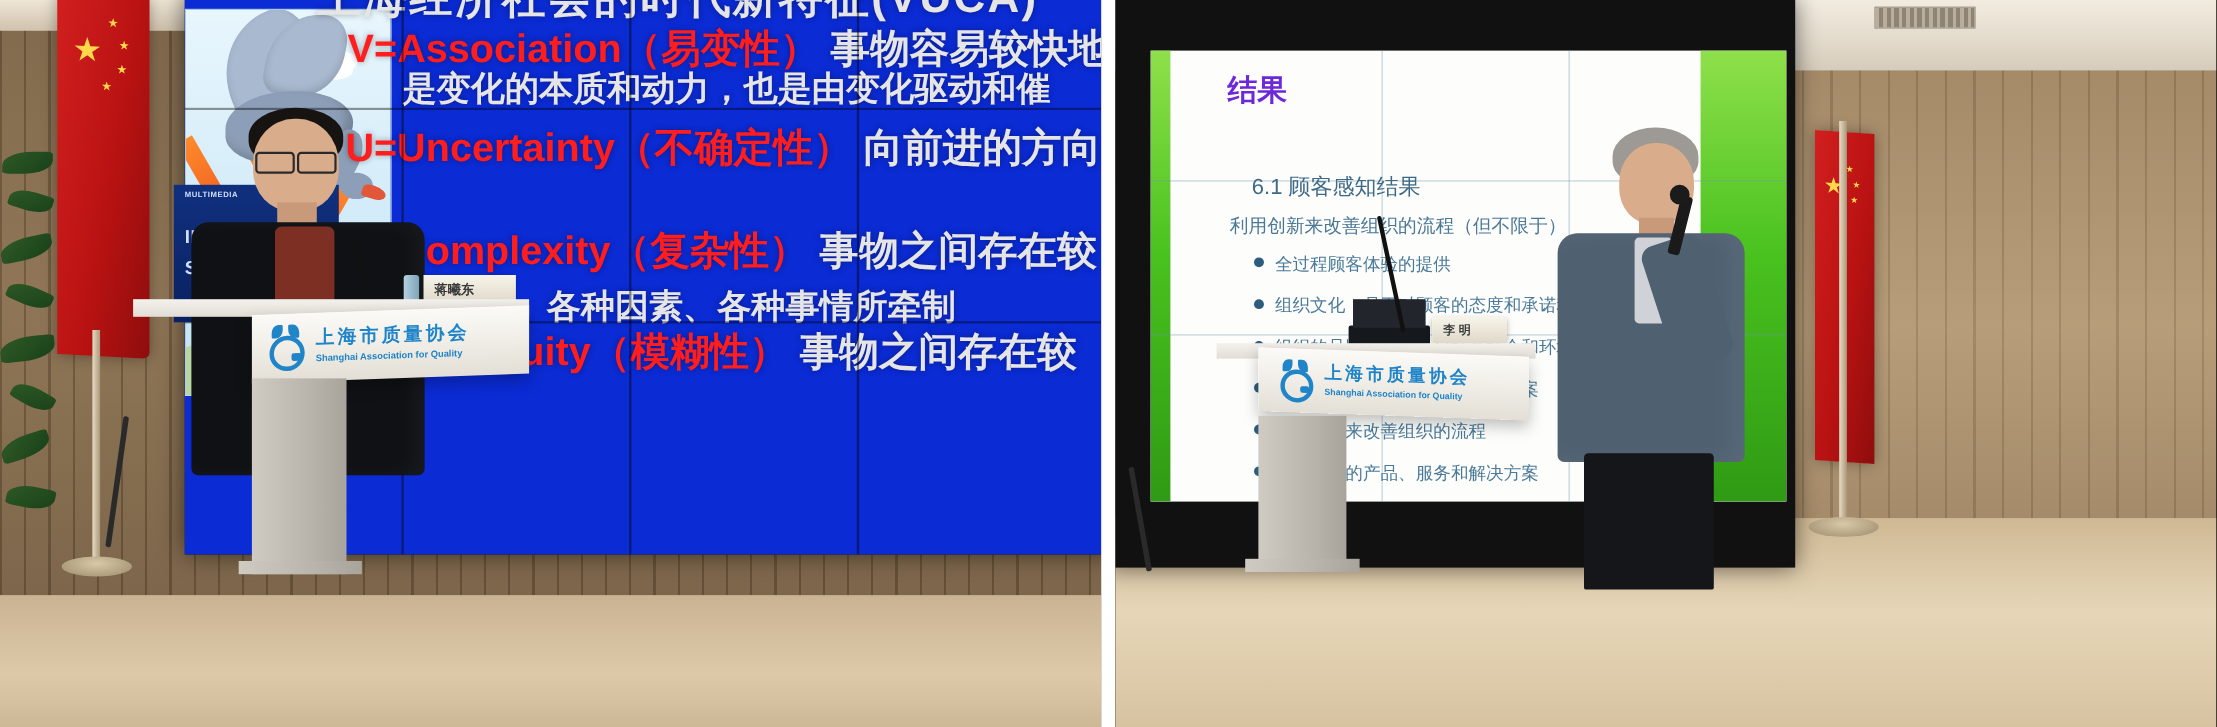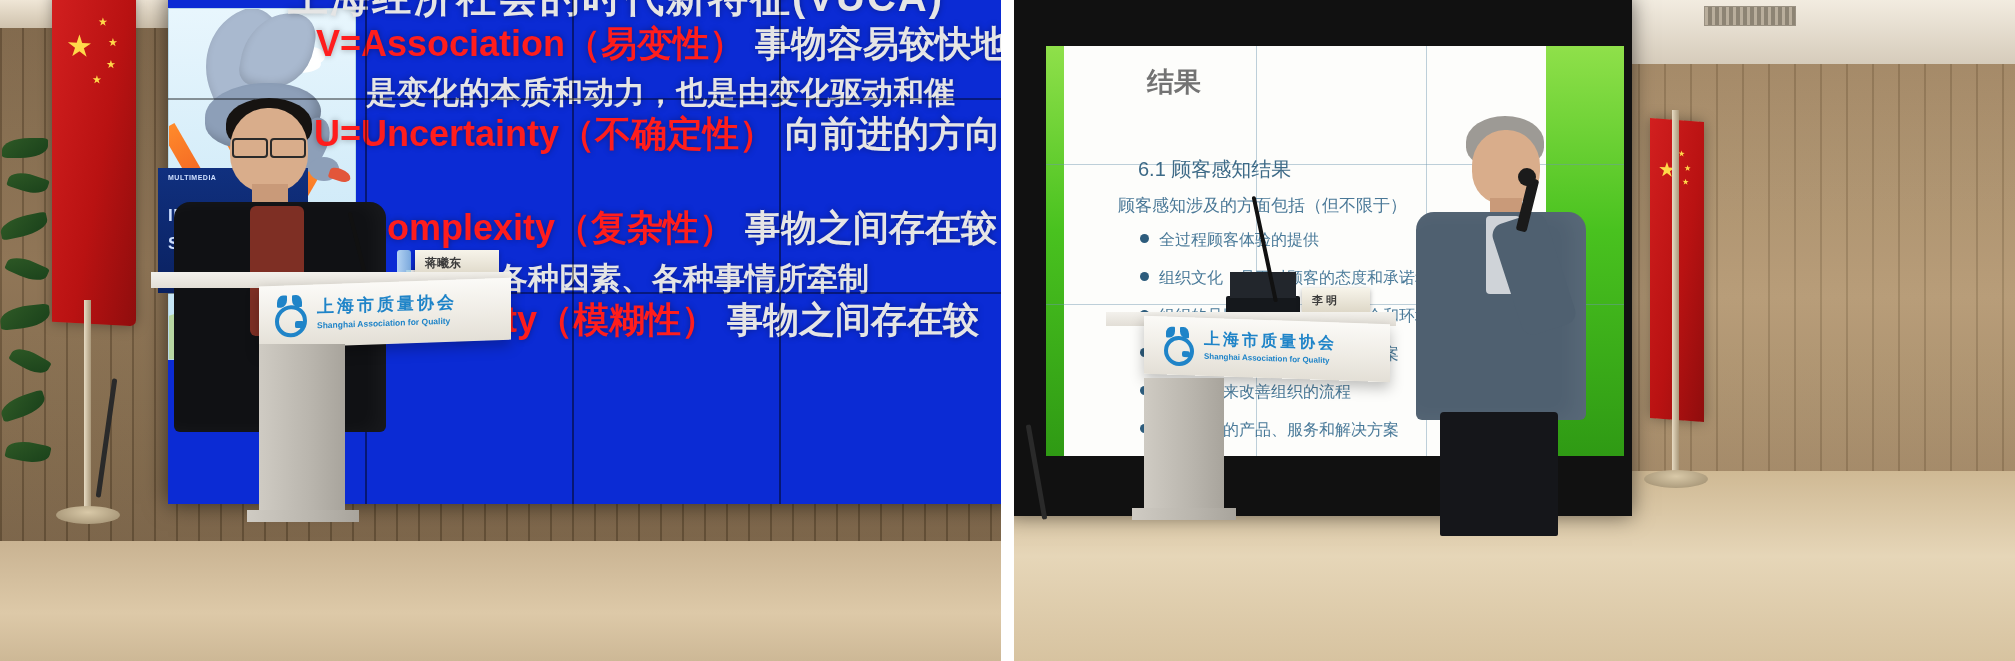--- a/index.html
+++ b/index.html
@@ -75,21 +75,21 @@
   .poster span{position:absolute;color:#cfe0ff;font-weight:bold;letter-spacing:.5px;}
 
   
   .scr-frame{position:absolute;background:#111;box-shadow:0 0 20px rgba(0,0,0,.55);}
   .scr-white{position:absolute;background:#fdfdfb;overflow:hidden;}
   .greenbar{position:absolute;top:0;bottom:0;
     background:linear-gradient(180deg,#8fe04a 0%,#49c21f 45%,#2f9a14 100%);}
   .scr-grid-v{position:absolute;top:0;bottom:0;width:1px;background:rgba(110,150,175,.45);}
   .scr-grid-h{position:absolute;left:0;right:0;height:1px;background:rgba(110,150,175,.45);}
   .slideR{position:absolute;inset:0;color:#2d4a63;}
-  .r-title{position:absolute;font-weight:bold;color:#737373;white-space:nowrap;margin-left:31px;}
+  .r-title{position:absolute;font-weight:bold;color:#6d28d9;white-space:nowrap;}
   .r-sub{position:absolute;color:#204a66;white-space:nowrap;}
   .r-l3{position:absolute;color:#3d6a87;white-space:nowrap;}
   .r-note{position:absolute;color:#4a7897;white-space:nowrap;}
   .r-bullet{position:absolute;color:#4a7a99;white-space:nowrap;}
   .r-bullet .dot{display:inline-block;width:9px;height:9px;border-radius:50%;
     background:#2d5c7c;margin-right:10px;vertical-align:2px;}
   .projector{position:absolute;background:linear-gradient(180deg,#3a3a3a,#1d1d1d);border-radius:4px;}
   .projector .lens{position:absolute;width:16px;height:16px;border-radius:50%;background:#0b0b0b;border:2px solid #555;}
 
   
@@ -190,21 +190,21 @@
         </div>
 
         <div class="slideL">
           <div class="lineL wht" style="left:120px;top:-22px;font-size:40px;letter-spacing:2px;">
             <span>上海经济社会的时代新特征(VUCA)</span>
           </div>
 
           <div class="lineL" style="left:148px;top:28px;font-size:36px;">
             <span class="red">V=Association</span><span class="red">（易变性）</span><span class="wht" style="margin-left:10px;">事物容易较快地发</span>
           </div>
-          <div class="lineL wht" style="left:198px;top:80px;font-size:31px;">
+          <div class="lineL wht" style="left:198px;top:68px;font-size:31px;">
             <span>是变化的本质和动力，也是由变化驱动和催</span>
           </div>
 
           <div class="lineL" style="left:146px;top:118px;font-size:36px;">
             <span class="red">U=Uncertainty</span><span class="red">（不确定性）</span><span class="wht" style="margin-left:10px;">向前进的方向</span>
           </div>
 
           <div class="lineL" style="left:146px;top:212px;font-size:36px;">
             <span class="red">C=Complexity</span><span class="red">（复杂性）</span><span class="wht" style="margin-left:10px;">事物之间存在较</span>
           </div>
@@ -234,21 +234,21 @@
     <div class="person" style="left:186px;top:98px;width:250px;height:330px;">
       <div class="hair" style="left:40px;top:0px;width:86px;height:52px;"></div>
       <div class="head" style="left:44px;top:10px;width:78px;height:84px;"></div>
       <div class="glasses" style="left:46px;top:40px;width:32px;height:16px;"></div>
       <div class="glasses" style="left:84px;top:40px;width:32px;height:16px;"></div>
       <div class="neck" style="left:66px;top:86px;width:36px;height:26px;"></div>
       <div class="torso jacket-dark" style="position:absolute;left:-12px;top:104px;width:212px;height:230px;"></div>
       <div class="shirt" style="left:64px;top:108px;width:54px;height:130px;"></div>
     </div>
 
-    <div class="podium" style="left:151px;top:272px;width:360px;height:250px;">
+    <div class="podium" style="left:121px;top:272px;width:360px;height:250px;">
       <div class="mic" style="left:214px;top:-62px;width:4px;height:72px;transform:rotate(-14deg);"></div>
       <div class="nameplate" style="left:264px;top:-22px;width:84px;height:26px;">
         <span style="left:10px;top:5px;font-size:12px;">蒋曦东</span>
       </div>
       <div class="bottle" style="left:246px;top:-22px;width:14px;height:28px;"></div>
       <div class="pod-top" style="left:0px;top:0px;width:360px;height:16px;"></div>
       <div class="pod-face" style="left:108px;top:10px;width:252px;height:62px;transform:skewY(-2deg);">
         <div class="logo-row" style="left:14px;top:10px;">
           <span class="logo-mark" style="width:34px;height:36px;display:inline-block;">
             <span class="tulip" style="left:4px;top:0px;width:10px;height:12px;border-radius:60% 10% 60% 10%;"></span>
@@ -288,21 +288,21 @@
         <div class="greenbar" style="left:0px;width:18px;"></div>
         <div class="greenbar" style="right:0px;width:78px;border-radius:0;"></div>
         <div class="scr-grid-v" style="left:210px;"></div>
         <div class="scr-grid-v" style="left:380px;"></div>
         <div class="scr-grid-h" style="top:118px;"></div>
         <div class="scr-grid-h" style="top:258px;"></div>
 
         <div class="slideR">
           <div class="r-title" style="left:70px;top:18px;font-size:27px;">结果</div>
           <div class="r-l3" style="left:92px;top:110px;font-size:20px;">6.1 顾客感知结果</div>
-          <div class="r-note" style="left:72px;top:148px;font-size:17px;">顾客感知涉及的方面包括（但不限于）</div>
+          <div class="r-note" style="left:72px;top:148px;font-size:17px;">利用创新来改善组织的流程（但不限于）</div>
 
           <div class="r-bullet" style="left:94px;top:184px;font-size:16px;">
             <span class="dot"></span><span>全过程顾客体验的提供</span>
           </div>
           <div class="r-bullet" style="left:94px;top:222px;font-size:16px;">
             <span class="dot"></span><span>组织文化；员工对顾客的态度和承诺程度</span>
           </div>
           <div class="r-bullet" style="left:94px;top:260px;font-size:16px;">
             <span class="dot"></span><span>组织的品牌和声誉，包括其社会和环境绩效</span>
           </div>

